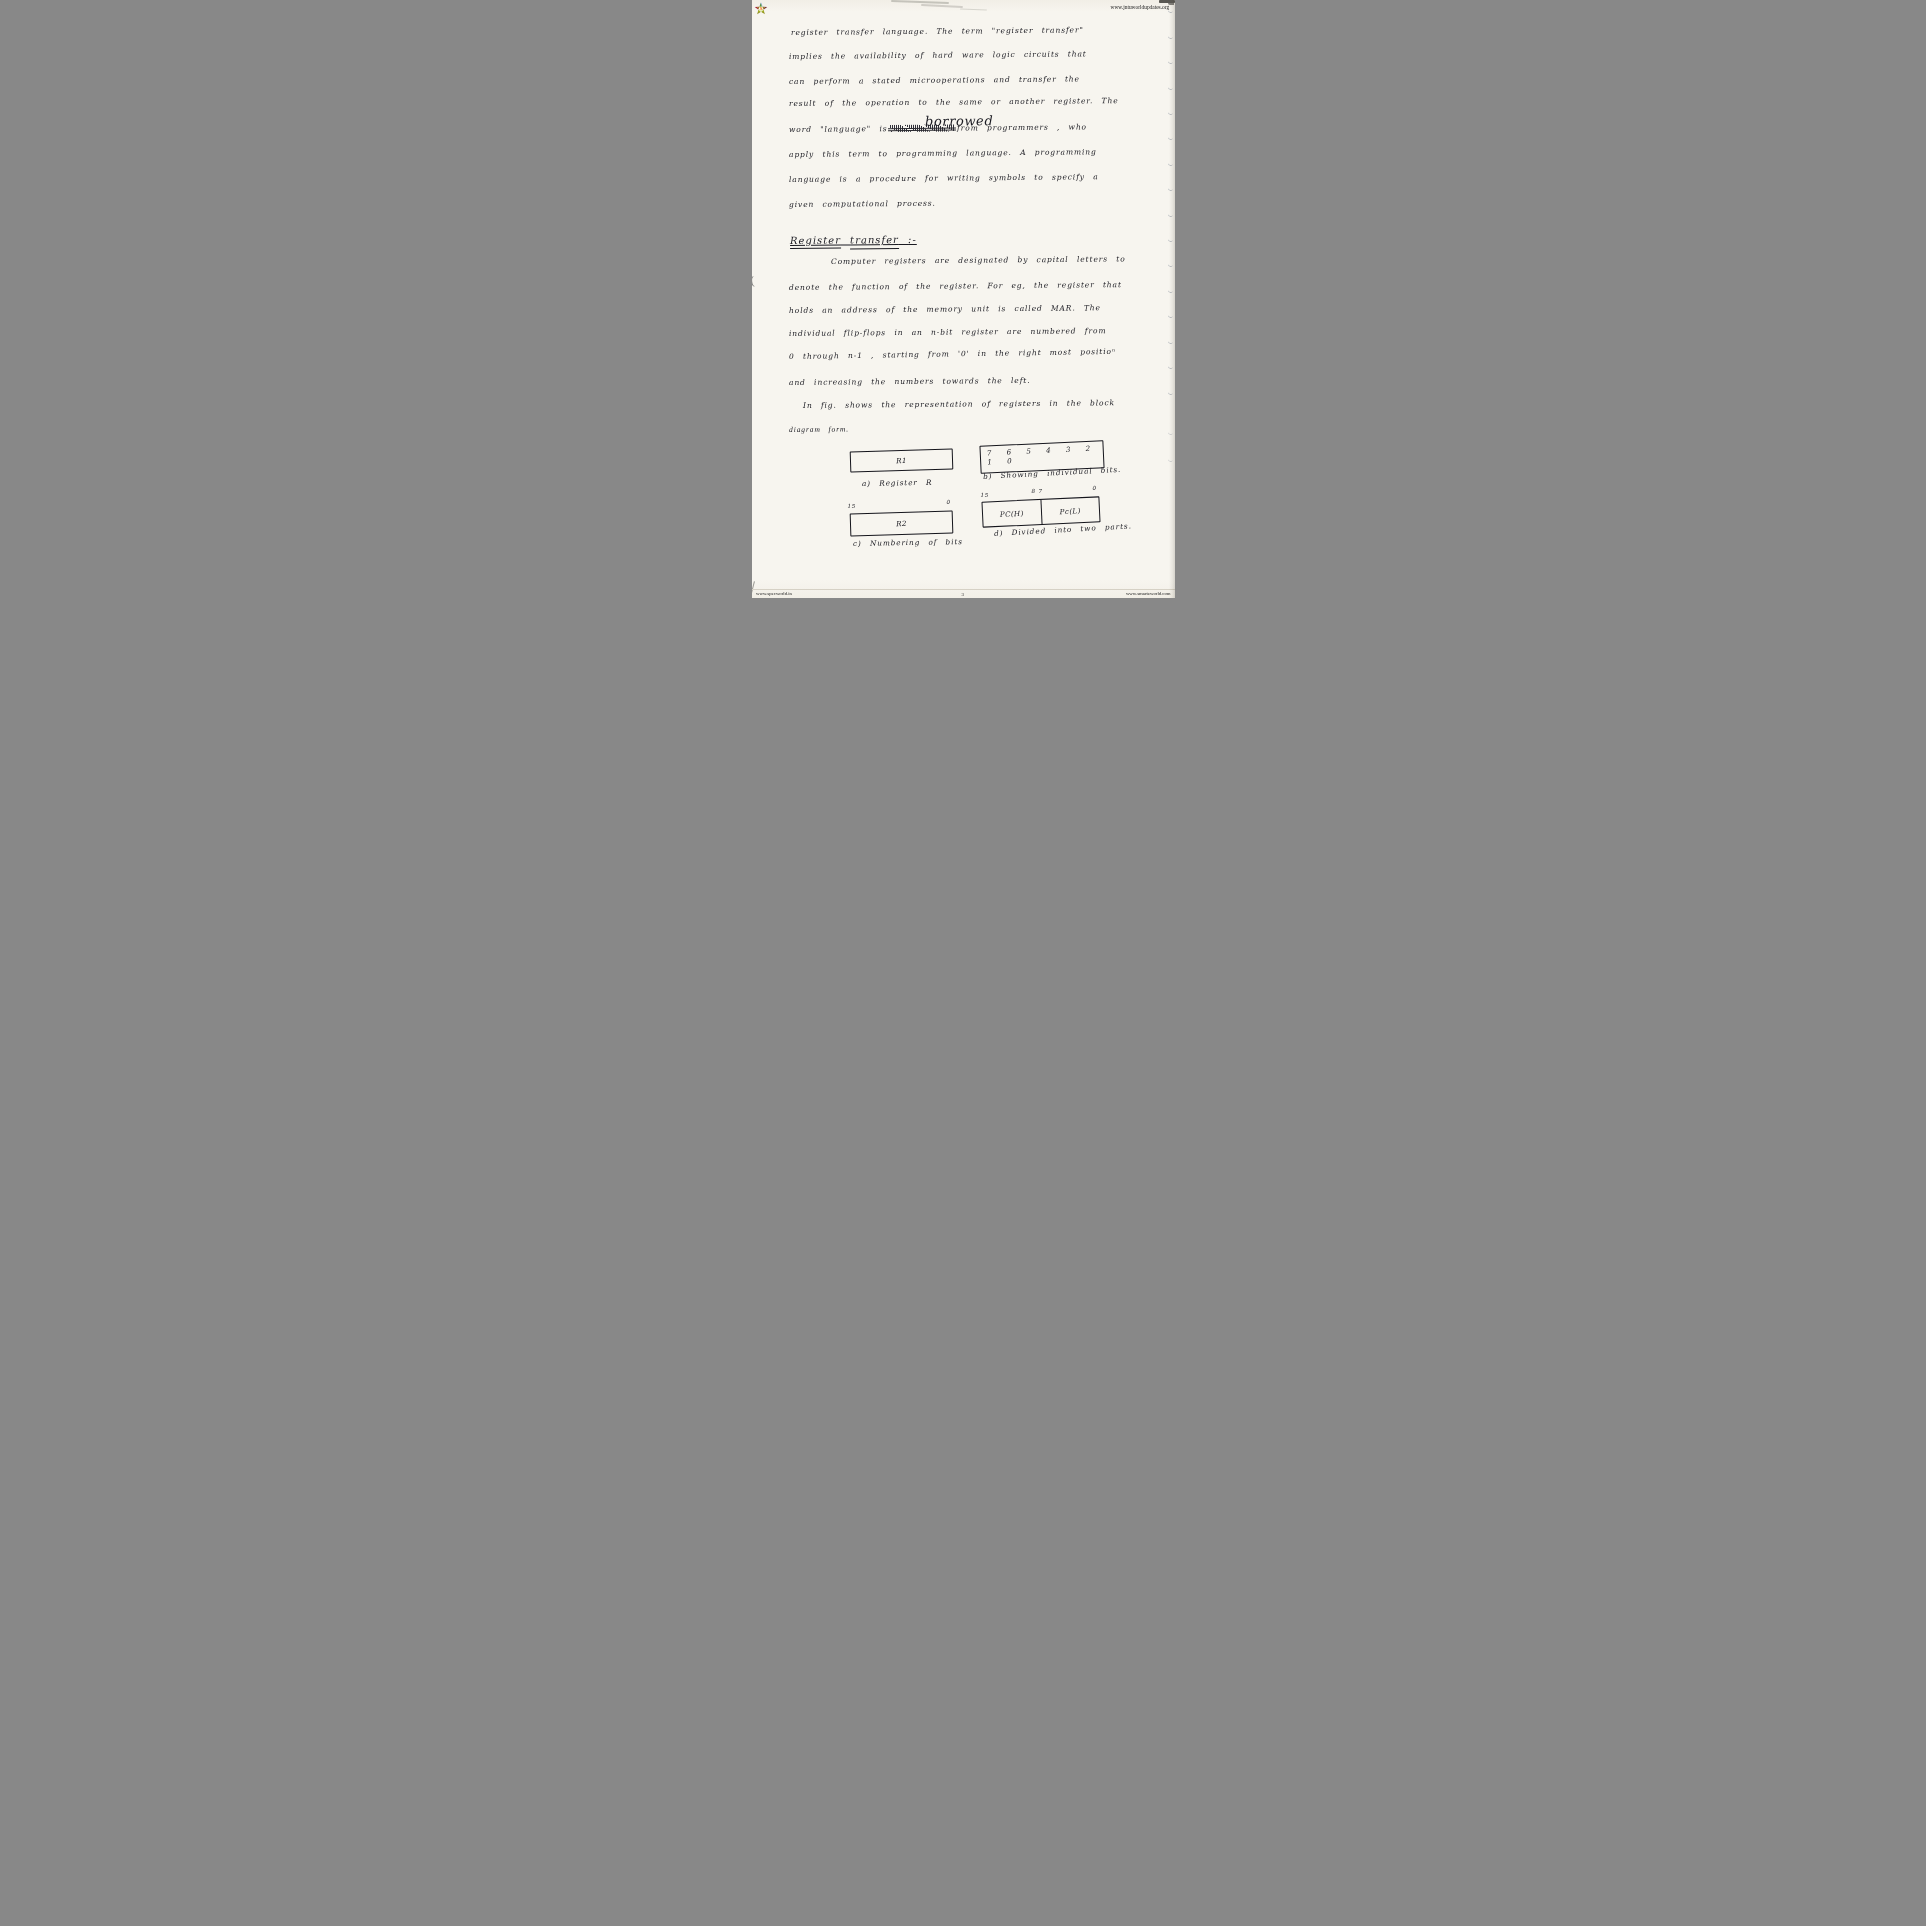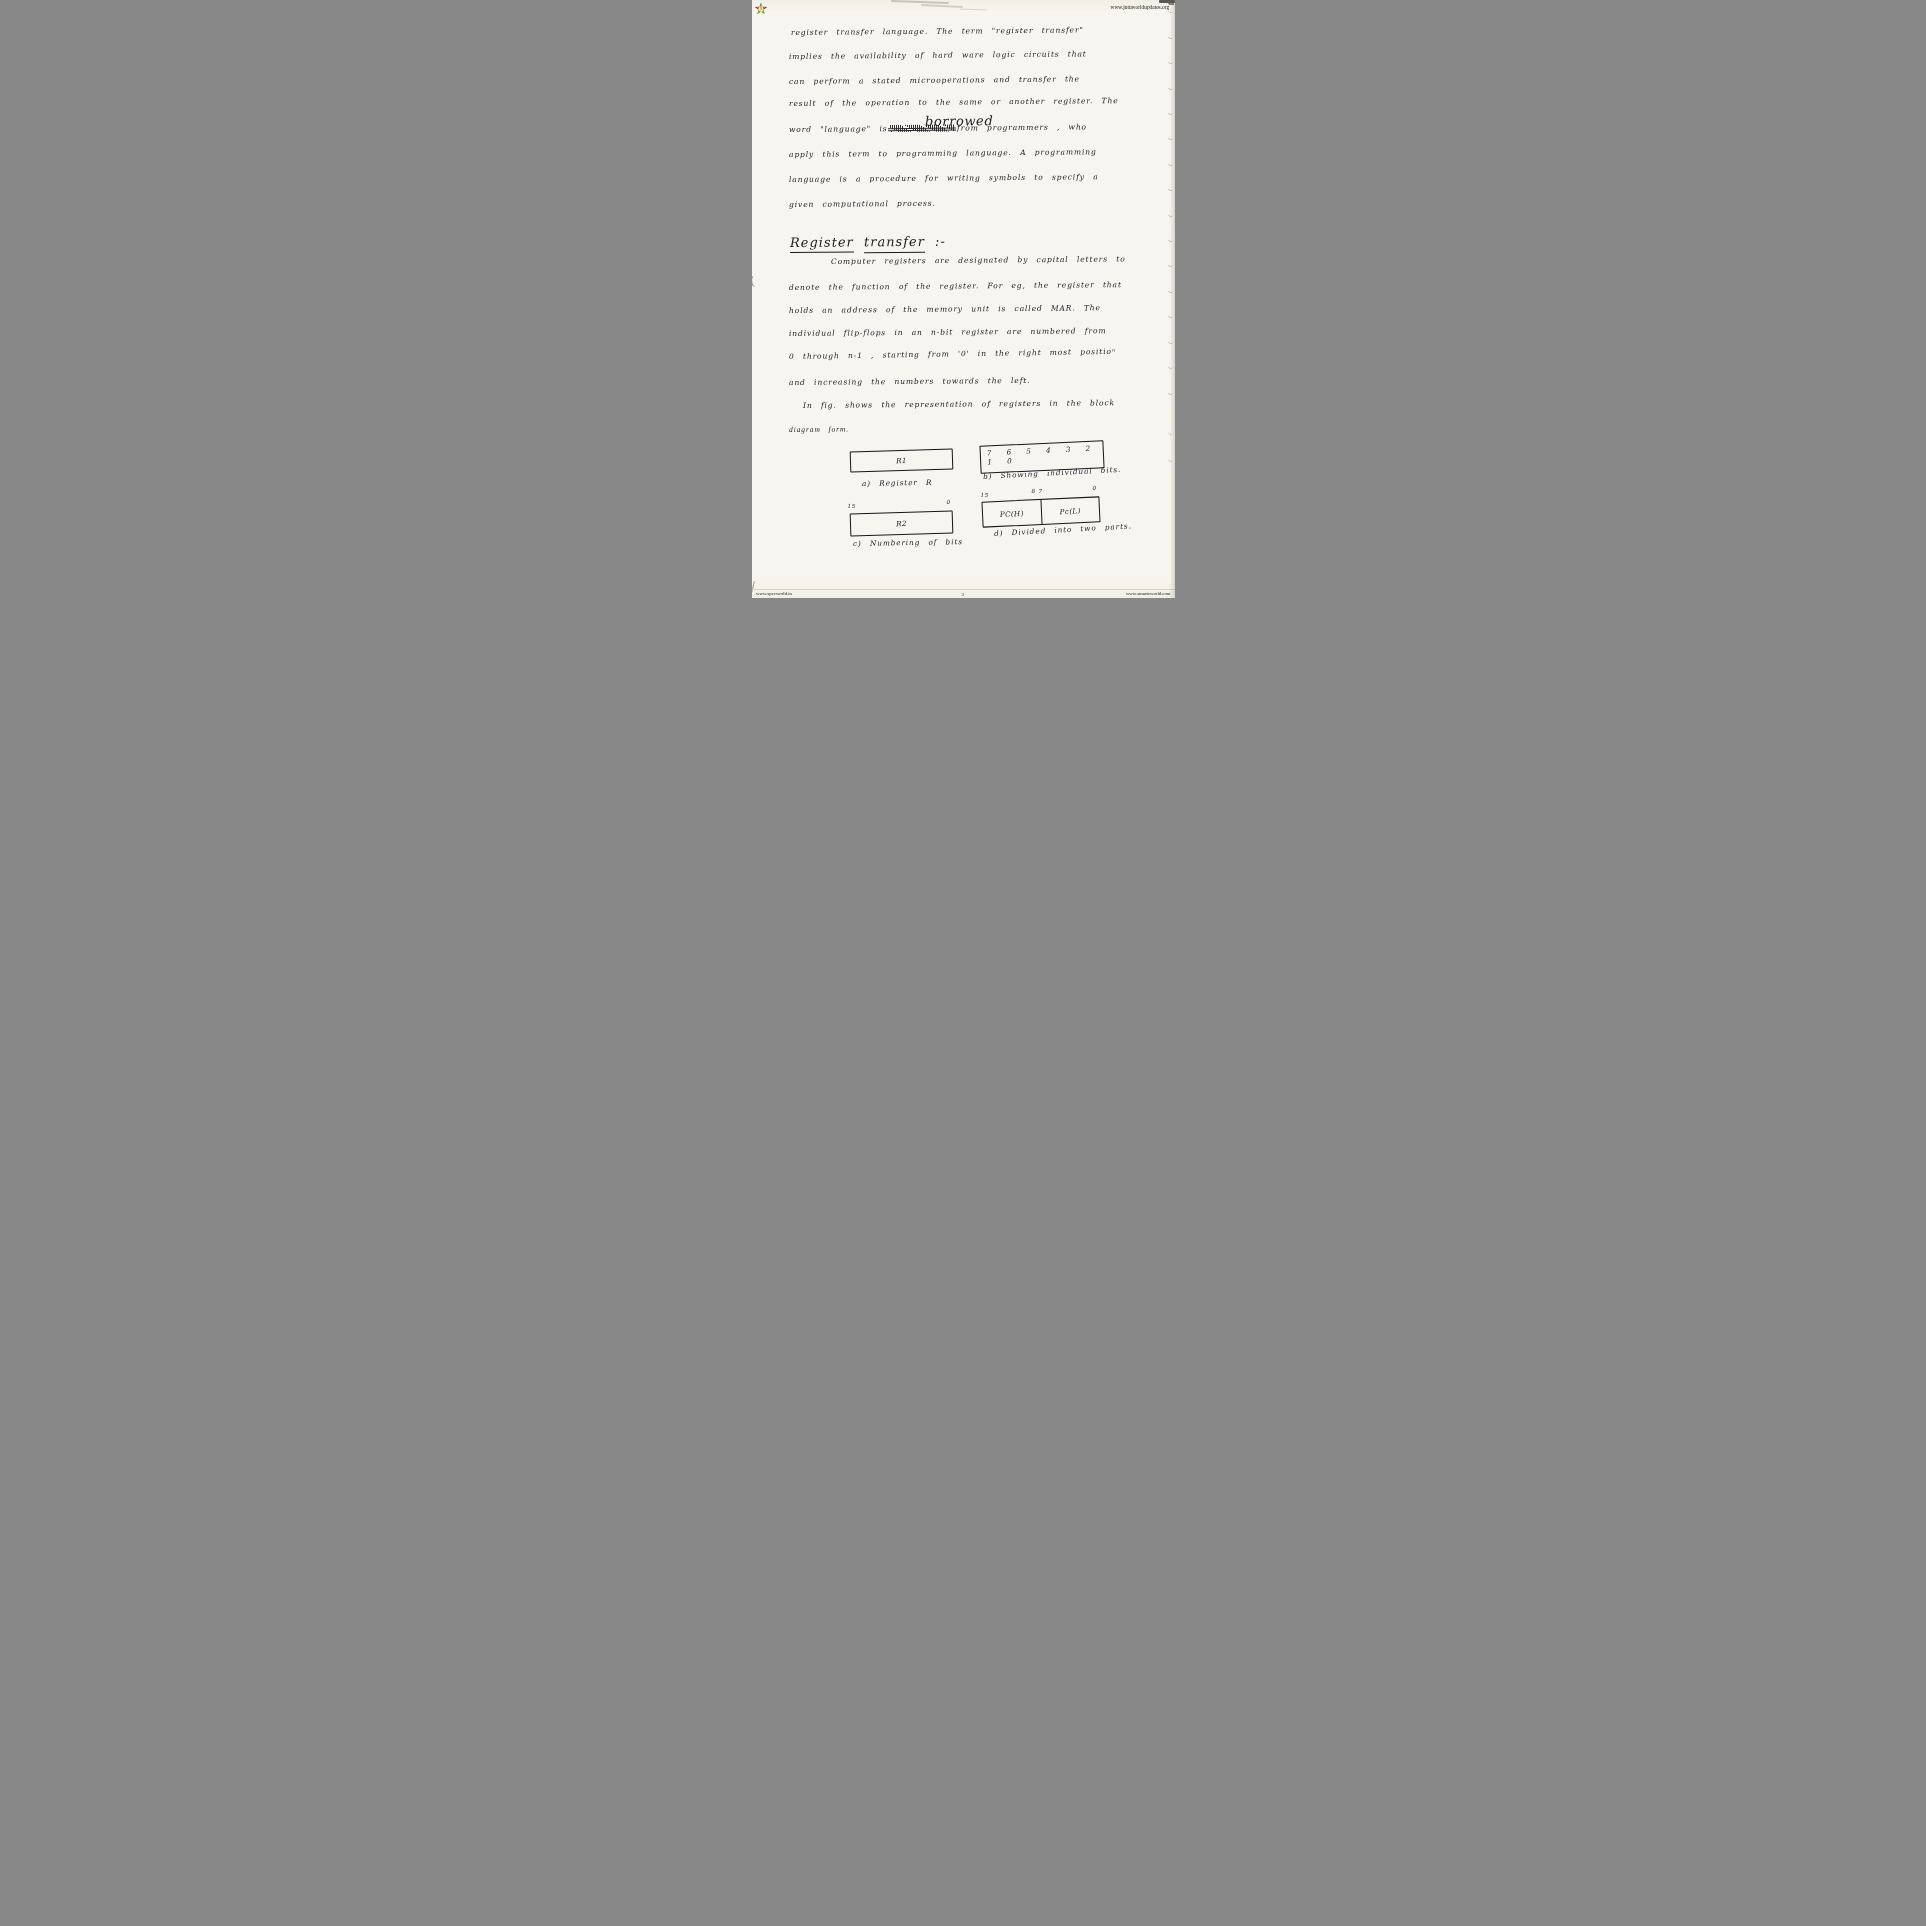--- a/index.html
+++ b/index.html
@@ -22,21 +22,21 @@
   .hw{
     position:absolute;
     font-style:italic;
     font-size:7.5px;
     letter-spacing:0.9px;
     word-spacing:5px;
     white-space:nowrap;
     transform:rotate(-0.5deg);
     transform-origin:left center;
   }
-  .heading{font-size:13px;letter-spacing:1px;}
+  .heading{font-size:10px;letter-spacing:1px;text-decoration:underline;}
   .heading .u{border-bottom:0.9px solid #1b1b22;padding-bottom:1.9px;}
   .heading .u2{border-bottom:0.9px solid #1b1b22;padding-bottom:2.7px;}
   .scribble{
     position:relative;display:inline-block;
     width:65px;height:6.5px;vertical-align:-0.8px;margin:0 2.3px;
     background:repeating-linear-gradient(96deg,#20202a 0 0.8px,rgba(0,0,0,0) 0.8px 2.1px);
     opacity:.92;
   }
   .scribble::before,.scribble::after{
     content:"";position:absolute;left:-1.5px;right:-1.5px;height:0.8px;background:#1b1b22;

